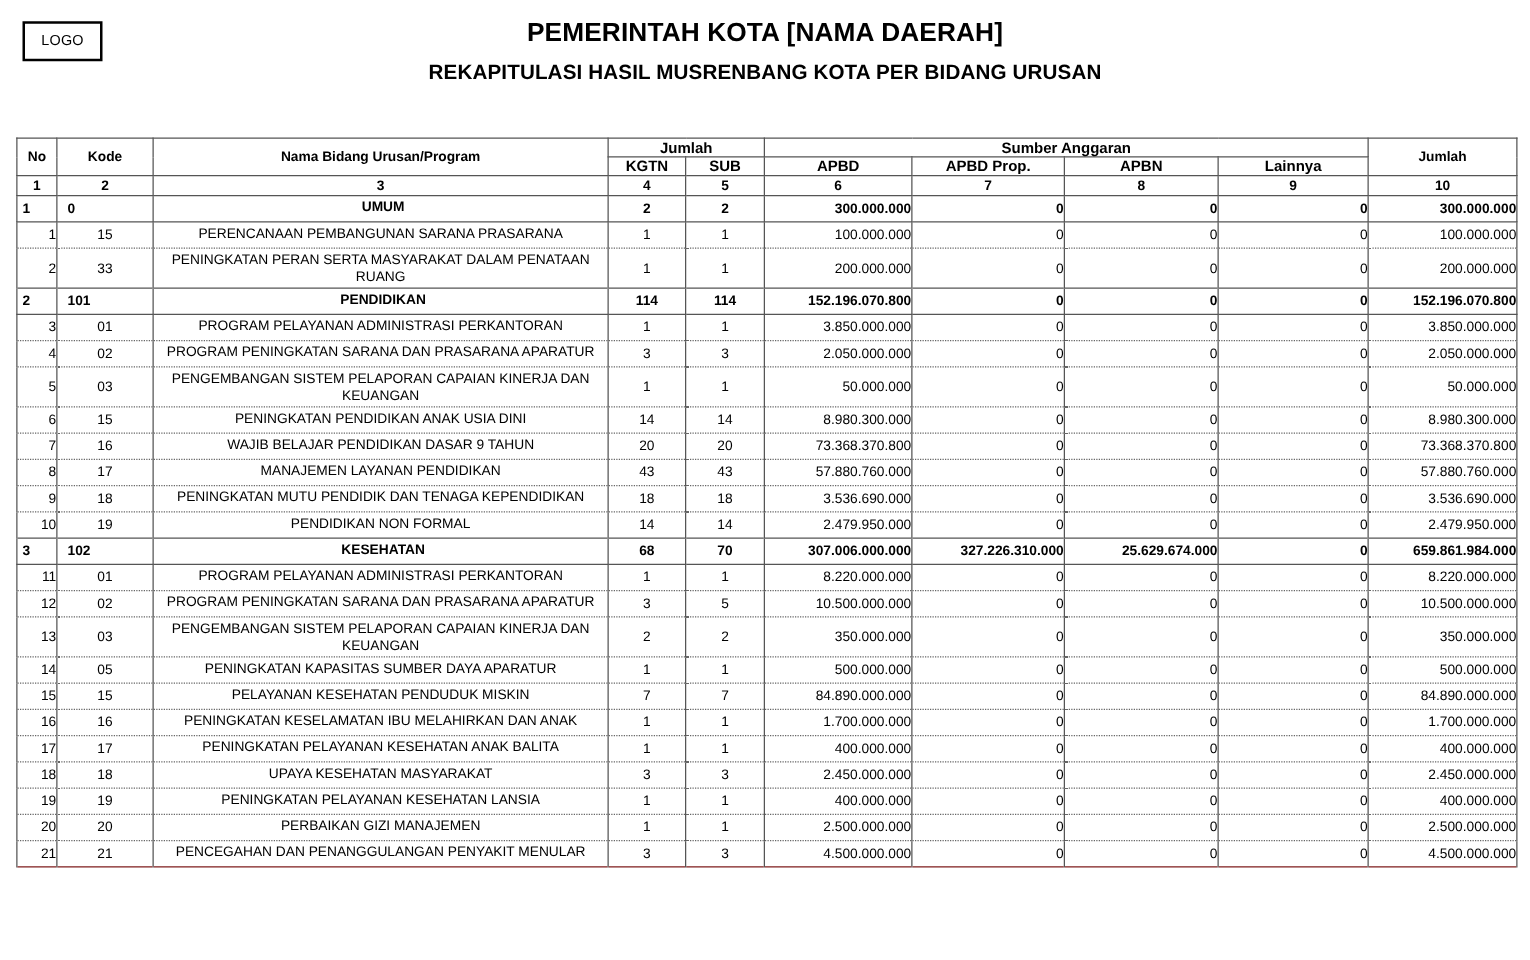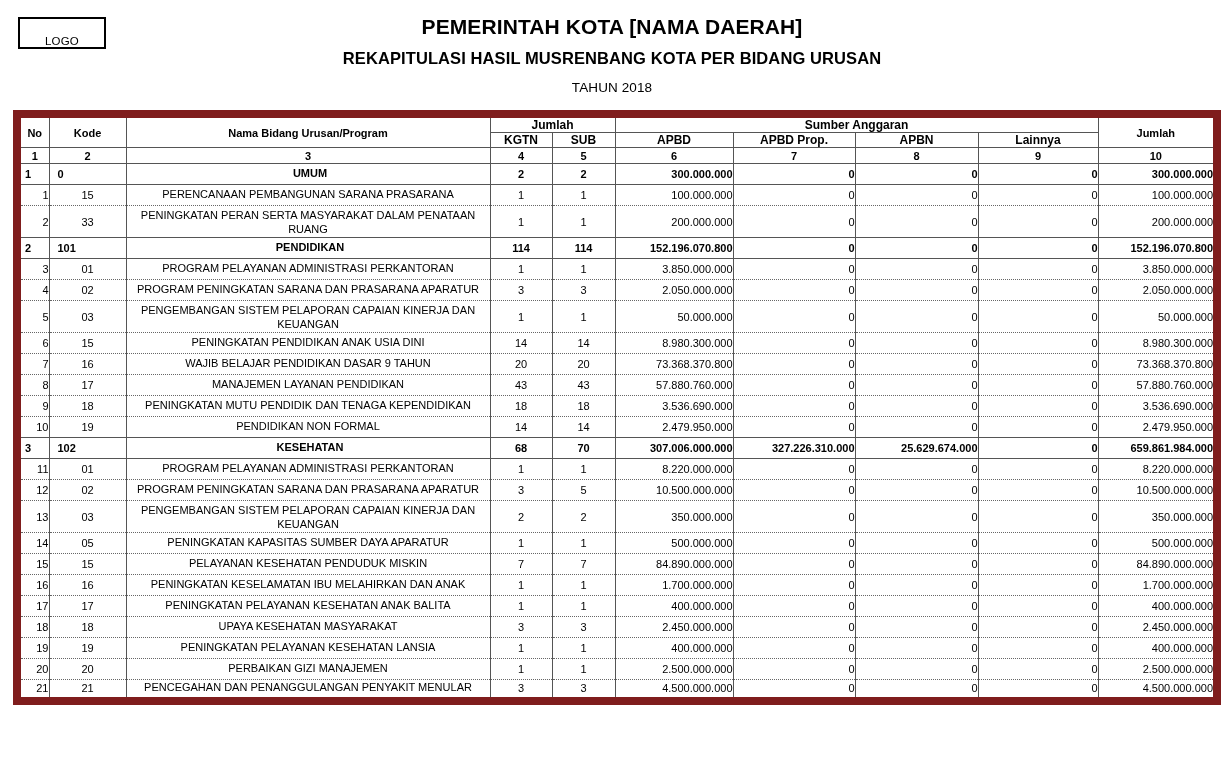--- a/index.html
+++ b/index.html
@@ -24,25 +24,25 @@
   
   .header {
     position: relative;
     height: 104px;
     padding-top: 8px;
   }
   .logo-box {
     position: absolute;
     left: 18px;
     top: 17px;
-    width: 88px;
+    width: 64px;
     height: 32px;
     border: 2px solid #000;
     display: flex;
-    align-items: flex-end;
+    align-items: center;
     justify-content: center;
     font-size: 11.5px;
     letter-spacing: .2px;
   }
   .titles {
     text-align: center;
     padding-top: 6px;
   }
   .title-1 {
     font-size: 21px;
@@ -76,21 +76,21 @@
     table-layout: fixed;
   }
   table.rekap th,
   table.rekap td {
     border: 1px solid #555;
     padding: 0;
     font-size: 11px;
     vertical-align: middle;
   }
   
-  table.rekap { border: 8px solid #7f1d1d; }
+  table.rekap { border: 1px solid #7f1d1d; }
 
   thead th {
     font-weight: bold;
     text-align: center;
     background: #fff;
     border: 1px solid #000;
     font-size: 12px;
     padding: 3px 2px;
   }
   thead th.group { font-size: 12px; }
@@ -141,21 +141,20 @@
 
 <div class="page">
 
   <div class="header">
     <div class="logo-box">
       <span>LOGO</span>
     </div>
     <div class="titles">
       <div class="title-1">PEMERINTAH KOTA [NAMA DAERAH]</div>
       <div class="title-2">REKAPITULASI HASIL MUSRENBANG KOTA PER BIDANG URUSAN</div>
-      <div class="title-3">TAHUN 2018</div>
     </div>
   </div>
 
   <div class="table-wrap">
     <table class="rekap">
       <colgroup>
         <col class="c-no">
           <col class="c-kode">
           <col class="c-nama">
         <col class="c-kgtn">

